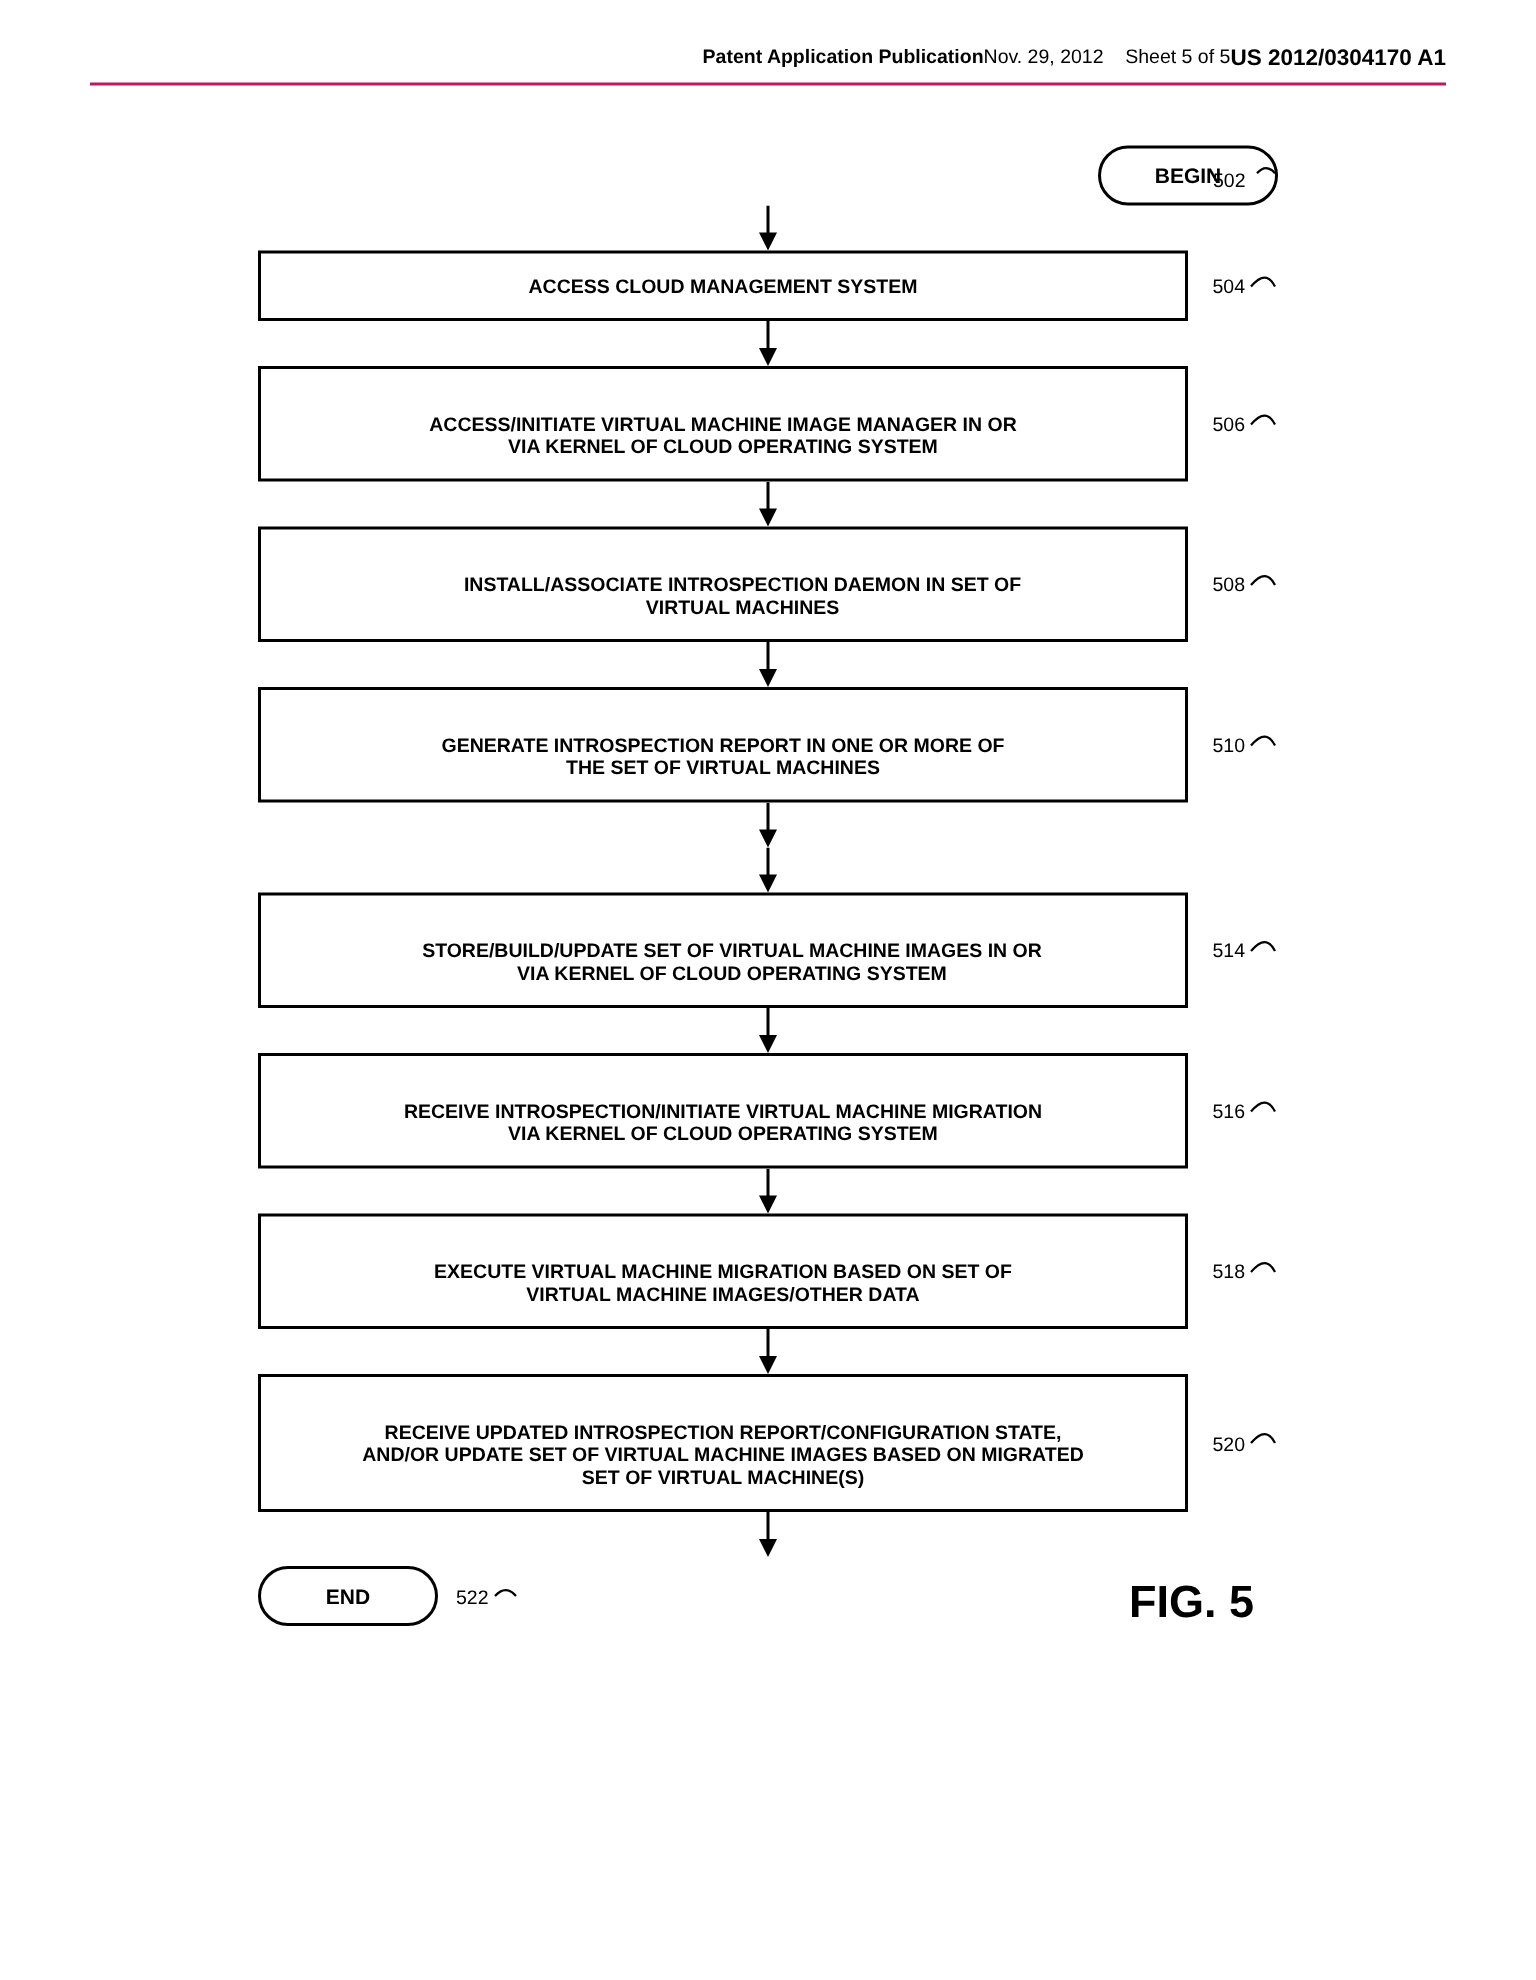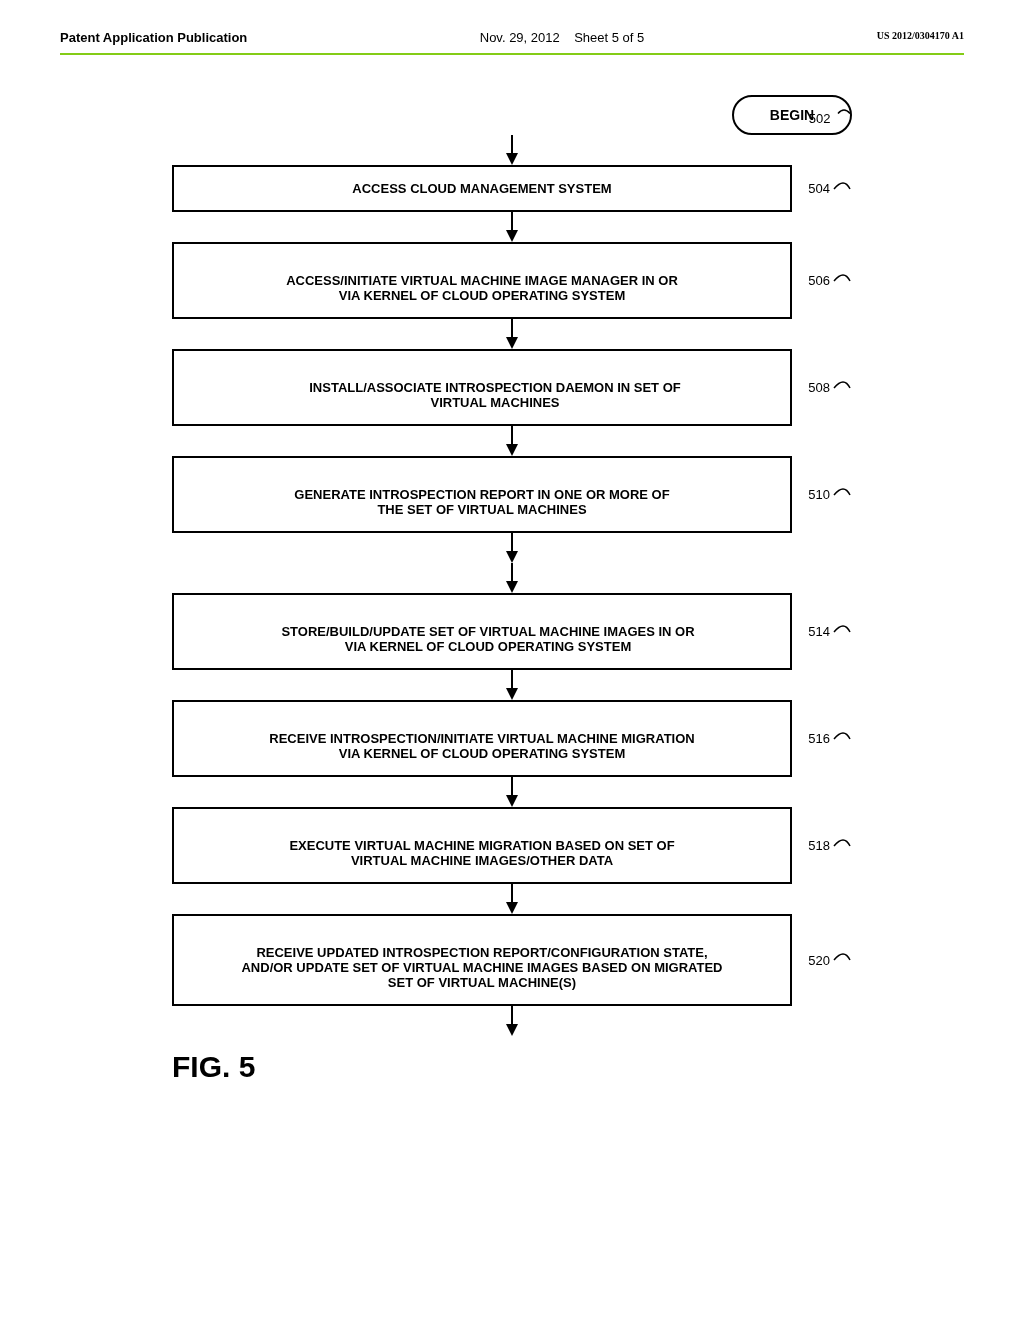--- a/index.html
+++ b/index.html
@@ -11,38 +11,37 @@
       position: relative;
     }
     .page {
       width: 1024px;
       min-height: 1320px;
       background: #fff;
       padding: 30px 60px 40px 60px;
     }
     .header {
       display: flex;
-      justify-content: space-between;
+      justify-content: flex-end;
       align-items: flex-start;
-      border-bottom: 2px solid #84cc16;
+      border-bottom: 2px solid #be185d;
       padding-bottom: 8px;
       margin-bottom: 30px;
     }
     .header-left {
       font-size: 13px;
       font-weight: bold;
     }
     .header-center {
       font-size: 13px;
       text-align: center;
     }
     .header-right {
-      font-size: 10px;
-      font-weight: bold;
-      font-family: Liberation Serif, serif;
+      font-size: 15px;
+      font-weight: bold;
     }
     .diagram-container {
       display: flex;
       flex-direction: column;
       align-items: center;
       gap: 0px;
       padding-top: 10px;
     }
     .start-end-oval {
       border: 2px solid #000;
@@ -334,17 +333,28 @@
     </div>
 
     <div class="arrow-down">
       <svg width="20" height="30" viewBox="0 0 20 30">
         <line x1="10" y1="0" x2="10" y2="22" stroke="#000" stroke-width="2"></line>
         <polygon points="10,30 4,18 16,18" fill="#000"></polygon>
       </svg>
     </div>
 
     <div class="end-fig-row">
-      <div class="fig-label" style="margin-right:4px; align-self:center; font-size:30px; font-weight:bold; font-family:Arial,sans-serif;">FIG. 5</div>
+      <div class="end-row" style="width:auto; justify-content:flex-start; gap:12px;">
+        <div class="start-end-oval">
+          <span>END</span>
+        </div>
+        <div class="end-number">
+          <span>522</span>
+          <svg width="22" height="20" viewBox="0 0 22 20">
+            <path d="M4,10 Q11,2 18,10" fill="none" stroke="#000" stroke-width="1.5"></path>
+          </svg>
+        </div>
+      </div>
+      <div class="fig-label" style="margin-right:16px; align-self:center; font-size:30px; font-weight:bold; font-family:Arial,sans-serif;">FIG. 5</div>
     </div>
 
   </div>
 </div>
 
 </body></html>

